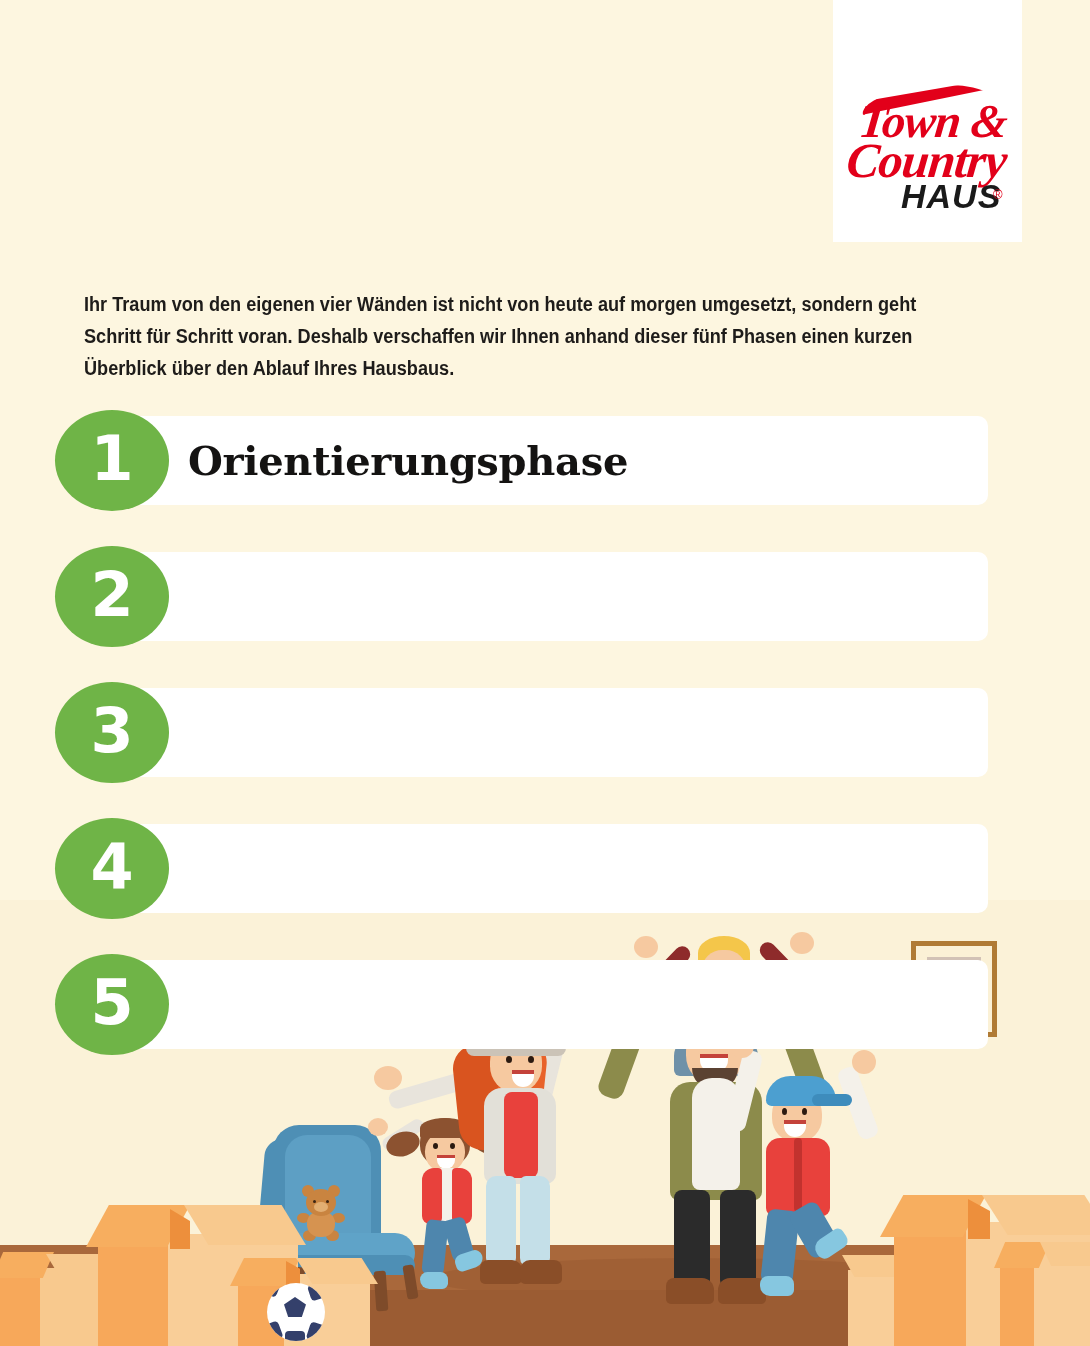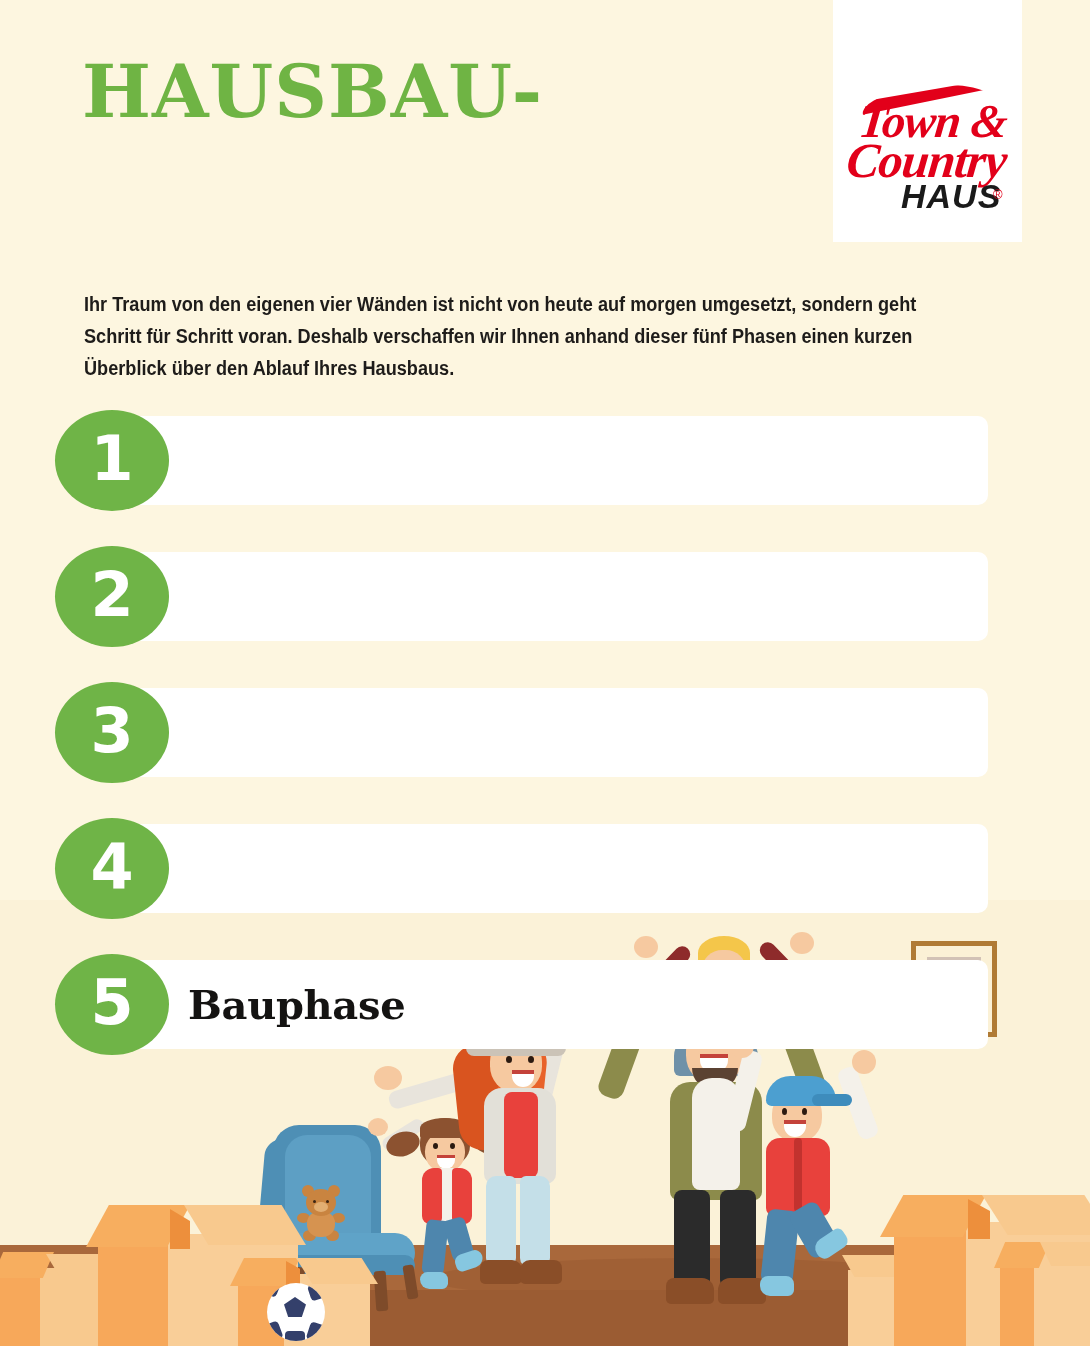--- a/index.html
+++ b/index.html
@@ -300,29 +300,29 @@
     <div class="logo-art">
       <div class="logo-swoosh"></div>
       <div class="logo-town">Town &amp;</div>
       <div class="logo-country">Country</div>
       <div class="logo-haus">HAUS</div>
       <div class="logo-reg">®</div>
     </div>
   </div>
 
   <div class="title-wrap">
-    <div class="t1">HAUSBAU-</div>
   </div>
 
   <div class="intro">Ihr Traum von den eigenen vier Wänden ist nicht von heute auf morgen umgesetzt, sondern geht Schritt für Schritt voran. Deshalb verschaffen wir Ihnen anhand dieser fünf Phasen einen kurzen Überblick über den Ablauf Ihres Hausbaus.</div>
 
   <div class="phase-list">
 
     <div class="phase-row">
       <div class="bar"></div>
+      <div class="phase-label">Orientierungsphase</div>
       <div class="circle">
         <span>1</span>
       </div>
     </div>
 
     <div class="phase-row">
       <div class="bar"></div>
       <div class="circle">
         <span>2</span>
       </div>
@@ -337,21 +337,20 @@
 
     <div class="phase-row">
       <div class="bar"></div>
       <div class="circle">
         <span>4</span>
       </div>
     </div>
 
     <div class="phase-row">
       <div class="bar"></div>
-      <div class="phase-label">Bauphase</div>
       <div class="circle">
         <span>5</span>
       </div>
     </div>
 
   </div>
 
 </div>
 
 </body></html>

